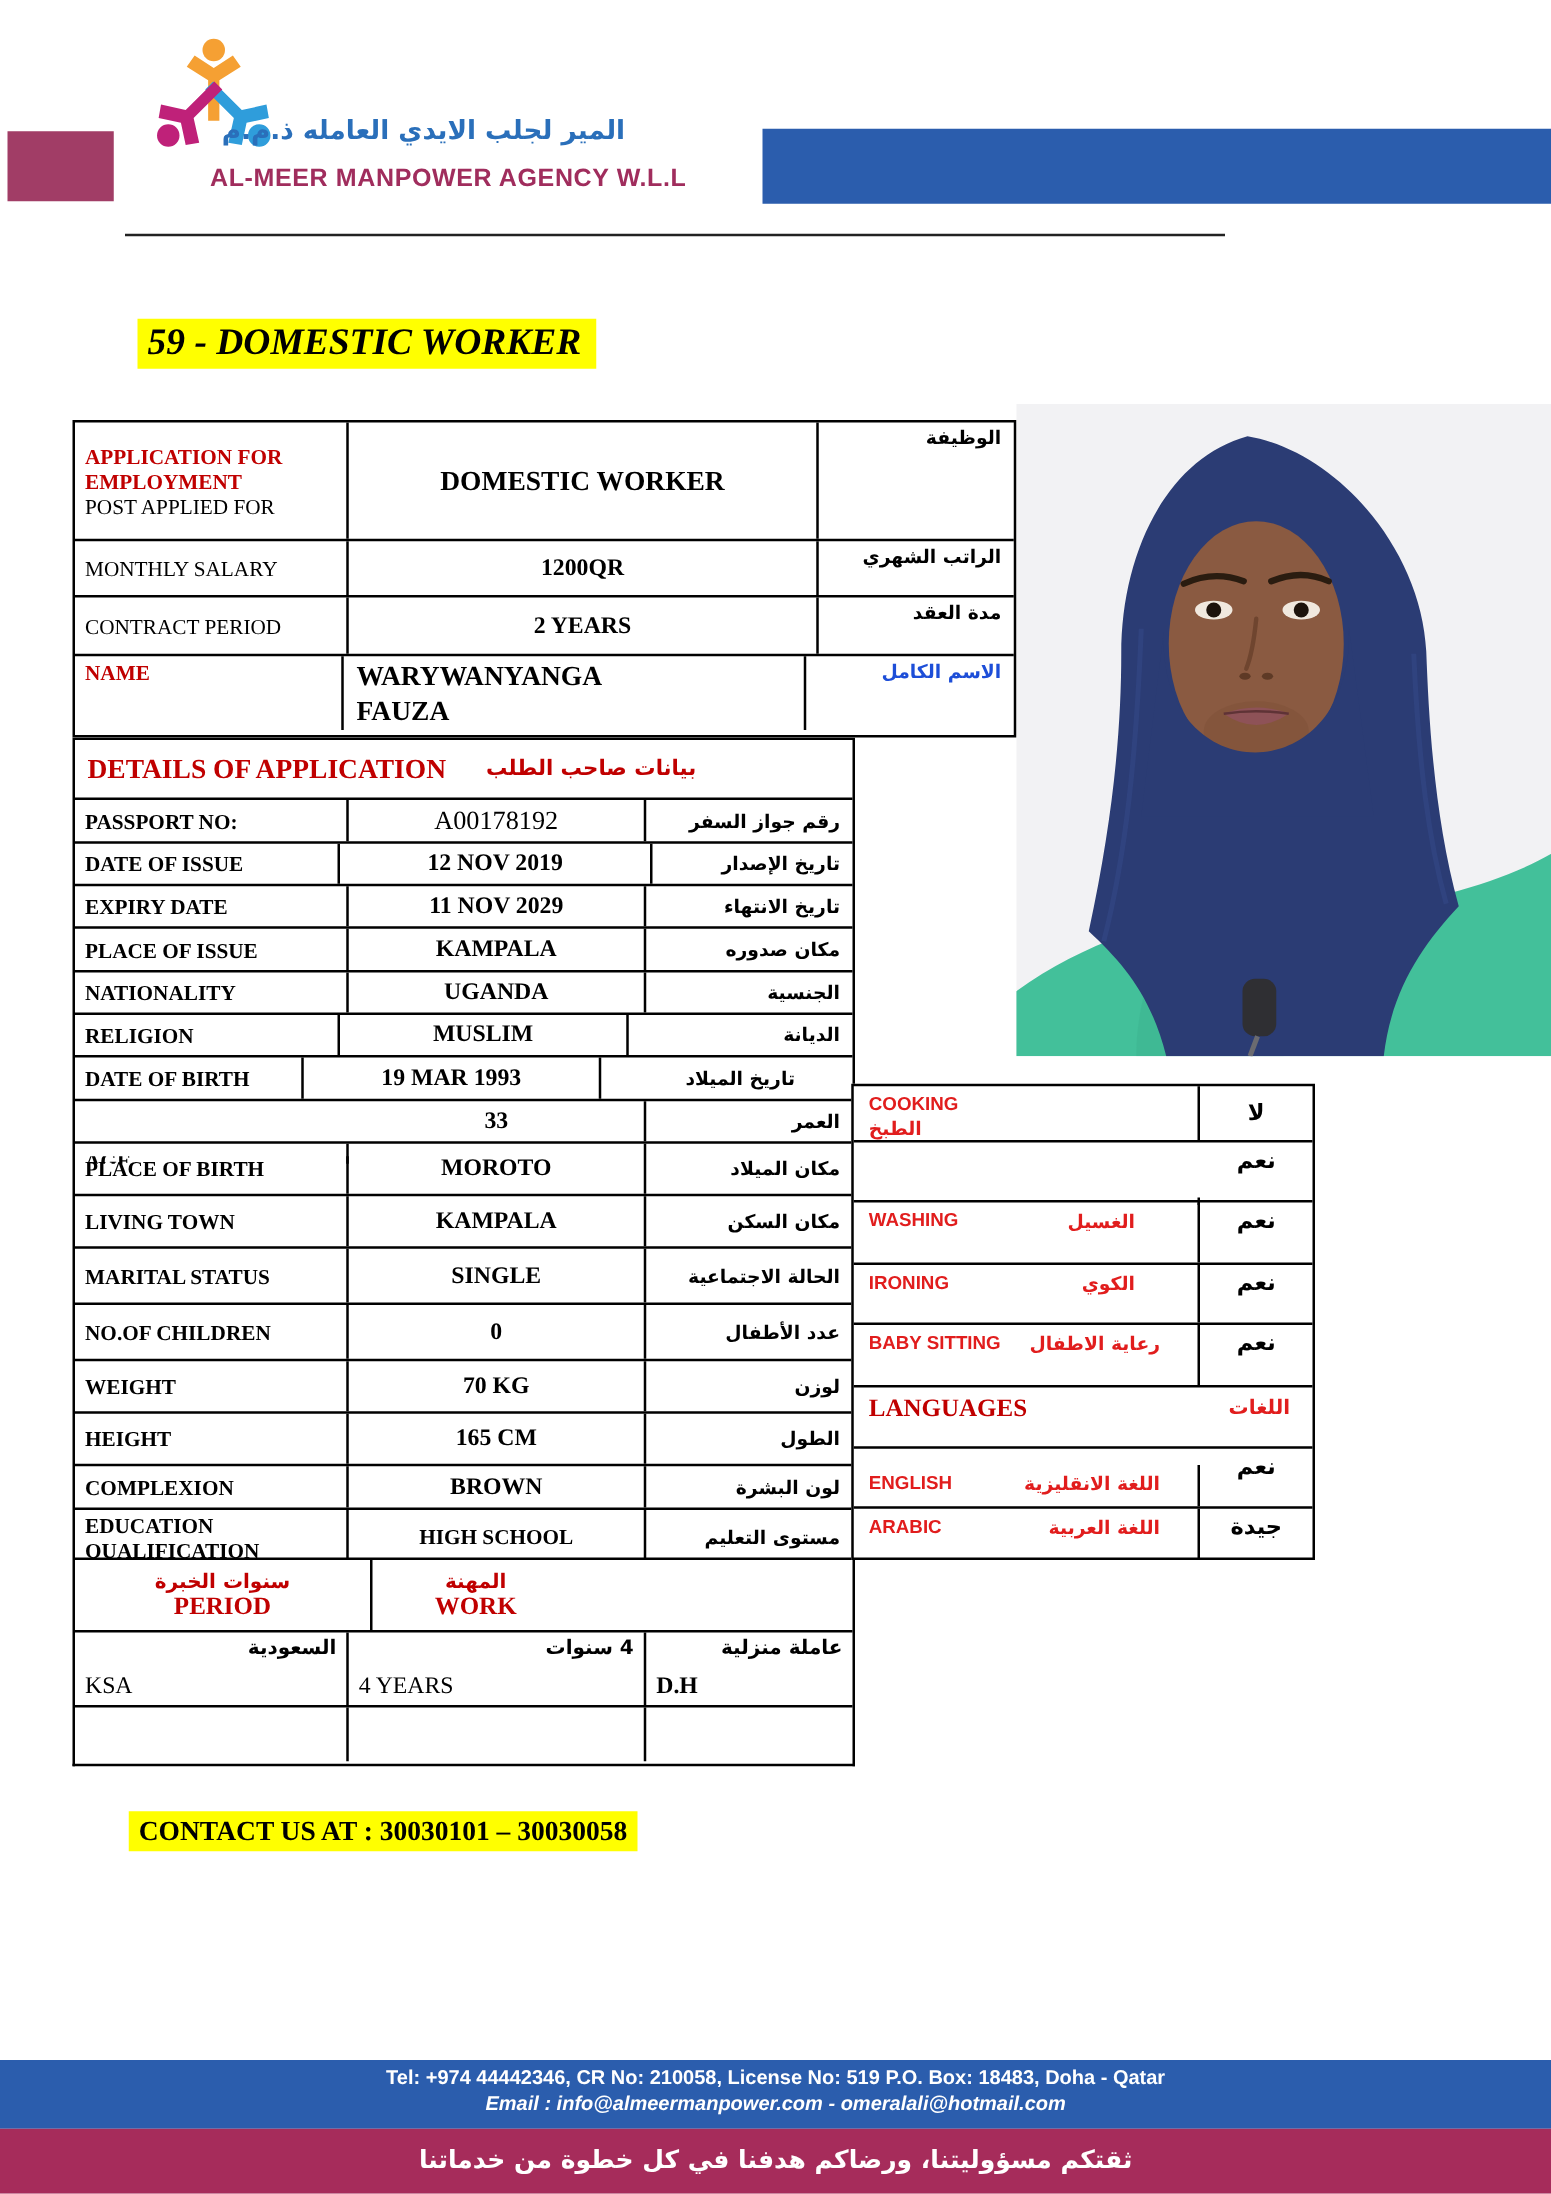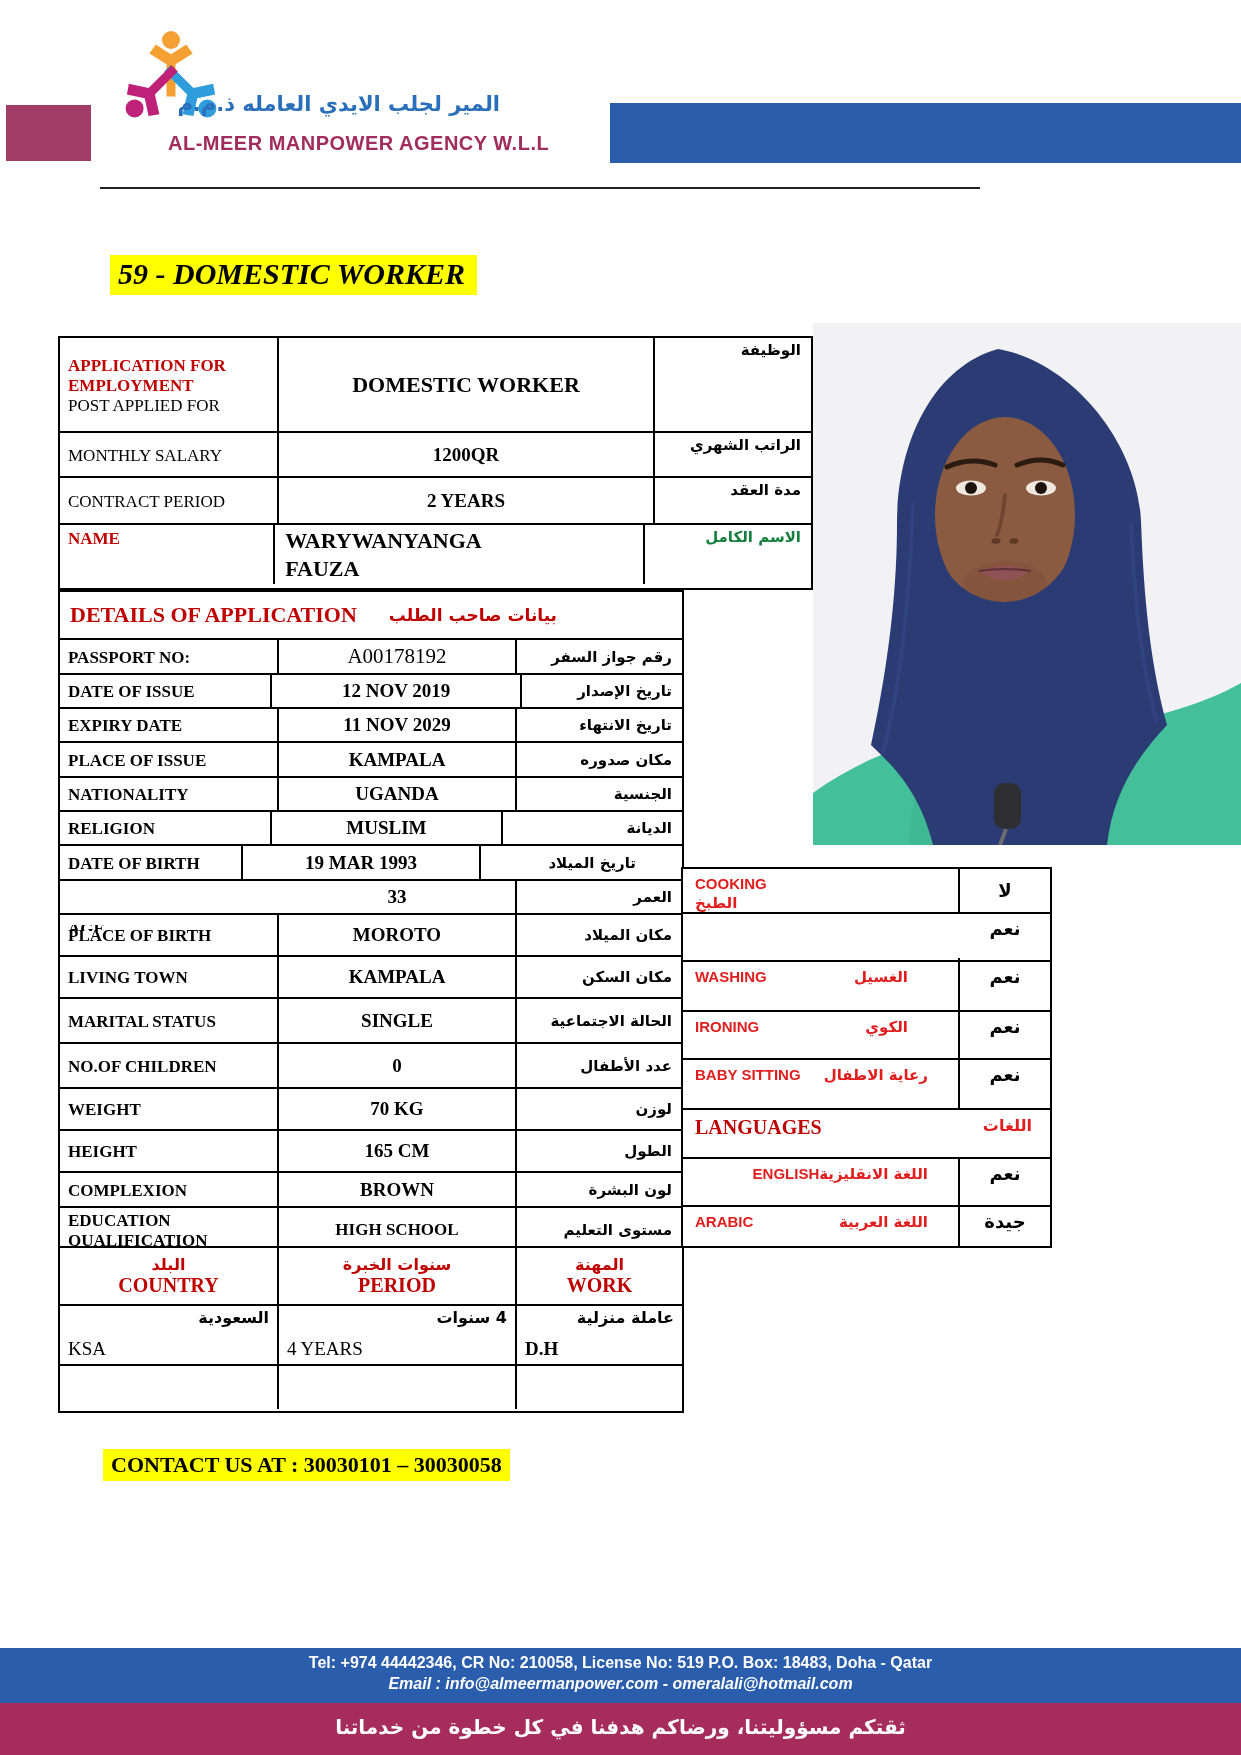--- a/index.html
+++ b/index.html
@@ -134,21 +134,21 @@
       <div class="c val" style="width:376px;">2 YEARS</div>
       <div class="c arcell topar" style="width:156px;">مدة العقد</div>
     </div>
     <div class="row" style="height:59px;">
       <div class="c lbl b" style="width:219px;justify-content:flex-start;">
         <span class="red">NAME</span>
       </div>
       <div class="c" style="width:376px;font-weight:bold;font-size:22px;padding:2px 0 0 10px;line-height:1.25;">
         <span style="display:inline-block;width:250px;">WARYWANYANGA FAUZA</span>
       </div>
-      <div class="c arcell topar red" style="width:156px;color:#15803d;margin-left:13px;">الاسم الكامل</div>
+      <div class="c arcell topar red" style="width:156px;color:#1d4ed8;margin-left:13px;">الاسم الكامل</div>
     </div>
   </div>
 
   <div class="tbl" style="left:58px;top:590px;width:626px;height:658px;">
     <div class="row" style="height:48px;align-items:center;">
       <div class="c" style="width:622px;display:flex;align-items:center;justify-content:space-between;padding:0 125px 0 10px;">
         <span class="red" style="font-weight:bold;font-size:22px;">DETAILS OF APPLICATION</span>
         <span class="ar red" style="font-weight:bold;font-size:17px;">بيانات صاحب الطلب</span>
       </div>
     </div>
@@ -270,41 +270,37 @@
       </div>
       <div class="c skill-val" style="width:90px;align-items:flex-start;padding-top:4px;">نعم</div>
     </div>
     <div class="row" style="height:49px;">
       <div class="c" style="width:367px;display:flex;justify-content:space-between;align-items:flex-start;padding:6px 18px 0 12px;">
         <span class="red" style="font-weight:bold;font-size:20px;">LANGUAGES</span>
         <span class="skill-ar" style="font-size:16px;">اللغات</span>
       </div>
     </div>
     <div class="row" style="height:48px;">
-      <div class="c" style="width:277px;display:flex;justify-content:flex-end;align-items:flex-start;padding:6px 30px 0 12px;">
+      <div class="c" style="width:277px;display:flex;justify-content:space-between;align-items:flex-start;padding:6px 30px 0 12px;margin-top:13px;">
         <span class="skill-en">ENGLISH</span>
         <span class="skill-ar">اللغة الانقليزية</span>
       </div>
       <div class="c skill-val" style="width:90px;align-items:flex-start;padding-top:4px;">نعم</div>
     </div>
     <div class="row" style="height:41px;">
       <div class="c" style="width:277px;display:flex;justify-content:space-between;align-items:flex-start;padding:6px 30px 0 12px;">
         <span class="skill-en">ARABIC</span>
         <span class="skill-ar">اللغة العربية</span>
       </div>
       <div class="c skill-val" style="width:90px;align-items:flex-start;padding-top:4px;">جيدة</div>
     </div>
   </div>
 
   <div class="tbl" style="left:58px;top:1248px;width:626px;height:165px;border-top:none;">
     <div class="row" style="height:58px;">
-      <div class="c exp-hdr" style="width:219px;">
-        <span class="a">البلد</span>
-        <span class="e">COUNTRY</span>
-      </div>
       <div class="c exp-hdr" style="width:238px;">
         <span class="a">سنوات الخبرة</span>
         <span class="e">PERIOD</span>
       </div>
       <div class="c exp-hdr" style="width:165px;">
         <span class="a">المهنة</span>
         <span class="e">WORK</span>
       </div>
     </div>
     <div class="row" style="height:60px;">

